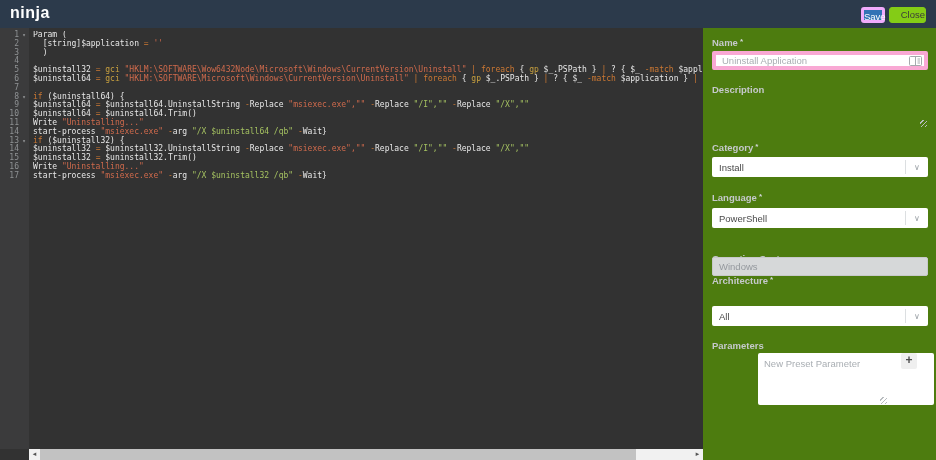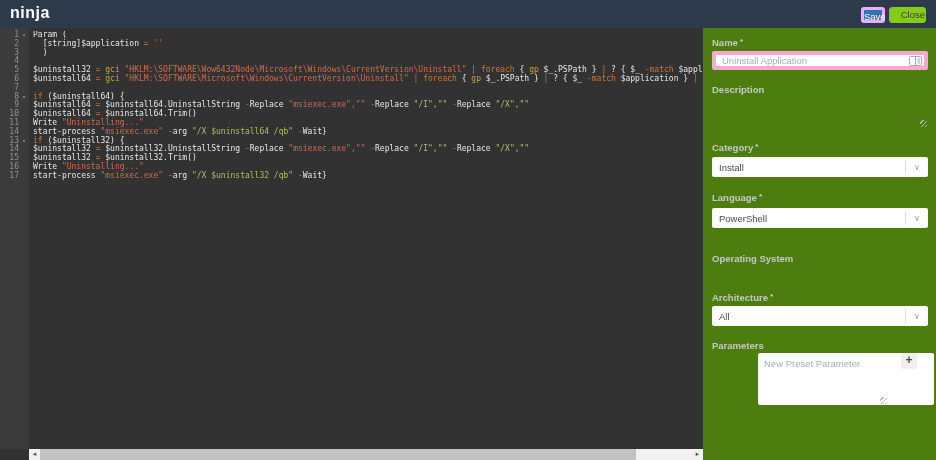--- a/index.html
+++ b/index.html
@@ -209,22 +209,23 @@
   </div>
 
   <div class="fld-label" style="top:164px;text-align:center;"><span>Language</span><span class="req">*</span></div>
   <div class="fld-select" style="top:180px;">
     <div class="sel-value">PowerShell</div>
     <div class="sel-divider"></div>
     <div class="sel-caret">∨</div>
   </div>
 
   <div class="fld-label" style="top:225px;">Operating System</div>
-
-  <div class="fld-label" style="top:264px;"><span>Architecture</span><span class="req">*</span></div>
+  <input class="fld-input disabled-input" style="top: 229px; height: 19px;" disabled="" value="Windows">
+
+  <div class="fld-label" style="top:247px;"><span>Architecture</span><span class="req">*</span></div>
   <div class="fld-select" style="top:278px;">
     <div class="sel-value">All</div>
     <div class="sel-divider"></div>
     <div class="sel-caret">∨</div>
   </div>
 
   <div class="fld-label" style="top:312px;">Parameters</div>
   <textarea class="fld-ta" style="top: 325px; height: 52px; width: 176px; margin-left: 46px;" placeholder="New Preset Parameter"></textarea>
   <div class="resize-corner" style="left:177px; top:369px;"></div>
   <div class="add-btn" style="top:325px;">+</div>

